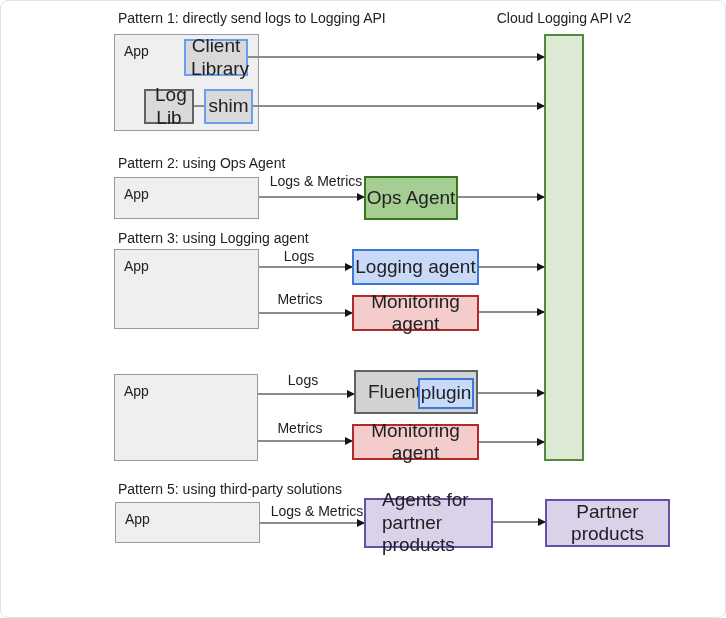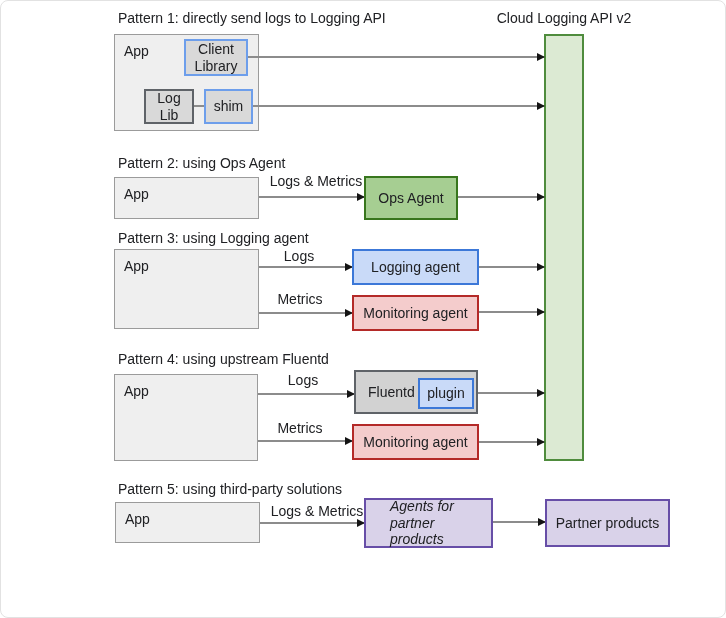--- a/index.html
+++ b/index.html
@@ -20,56 +20,55 @@
   .canvas{
     position:relative; width:726px; height:618px; background:#ffffff;
     border:1px solid #e2e2e2; border-radius:8px; box-sizing:border-box;
     overflow:hidden; color:var(--text);
   }
   .title{position:absolute; font-size:14px; line-height:17px; white-space:nowrap; color:var(--text);}
   .api-title{position:absolute; font-size:14px; line-height:17px; text-align:center; color:var(--text);}
   .box{
     position:absolute; box-sizing:border-box; display:flex;
     align-items:center; justify-content:center; text-align:center;
-    font-size:14px; line-height:1.18; color:var(--text);
+    font-size:19px; line-height:1.18; color:var(--text);
   }
   .app{
     background:var(--app-fill); border:1px solid var(--app-border);
     justify-content:flex-start; align-items:flex-start;
     padding:8px 12px 0 9px; font-size:14px;
   }
   .graybox{background:var(--gray-fill);}
   .b-lightblue{border:2px solid var(--lightblue-border);}
   .b-gray{border:2px solid var(--gray-border);}
   .bluebox{background:var(--blue-fill); border:2px solid var(--blue-border);}
   .greenbox{background:var(--green-fill); border:2px solid var(--green-border);}
   .apibox{background:var(--api-fill); border:2px solid var(--api-border);}
   .redbox{background:var(--red-fill); border:2px solid var(--red-border);}
   .purplebox{background:var(--purple-fill); border:2px solid var(--purple-border);}
   .fluentdbox{background:var(--fluentd-fill); border:2px solid var(--gray-border);
     justify-content:flex-start; padding-left:12px;}
-  .leftalign{justify-content:center; text-align:left; padding-left:24px;font-style:italic;}
+  .leftalign{justify-content:center; text-align:left; padding-left:16px;}
   .edge-label{position:absolute; font-size:14px; line-height:16px; text-align:center; color:var(--text); white-space:nowrap;}
   .line{position:absolute; height:2px; background:var(--line);}
   .arrowhead{
     position:absolute; right:-1px; top:-3px; width:0; height:0;
     border-top:4px solid transparent; border-bottom:4px solid transparent;
     border-left:8px solid var(--arrow);
   }
 </style>
 </head>
 <body>
 
 <div class="canvas">
 
   <div class="title" style="left:117px; top:9px;">Pattern 1: directly send logs to Logging API</div>
   <div class="api-title" style="left:473px; top:9px; width:180px;">Cloud Logging API v2</div>
   <div class="title" style="left:117px; top:154px;">Pattern 2: using Ops Agent</div>
   <div class="title" style="left:117px; top:229px;">Pattern 3: using Logging agent</div>
-  <div class="title" style="left:117px; top:350px;">Pattern 4: using upstream Fluentd</div>
   <div class="title" style="left:117px; top:480px;">Pattern 5: using third-party solutions</div>
 
   <div class="box apibox" style="left:543px; top:33px; width:40px; height:427px;"></div>
 
   <div class="box app" style="left:113px; top:33px; width:145px; height:97px;">
     <span>App</span>
   </div>
   <div class="box graybox b-lightblue" style="left:183px; top:38px; width:64px; height:37px;">
     <span style="width:50px;">Client Library</span>
   </div>

